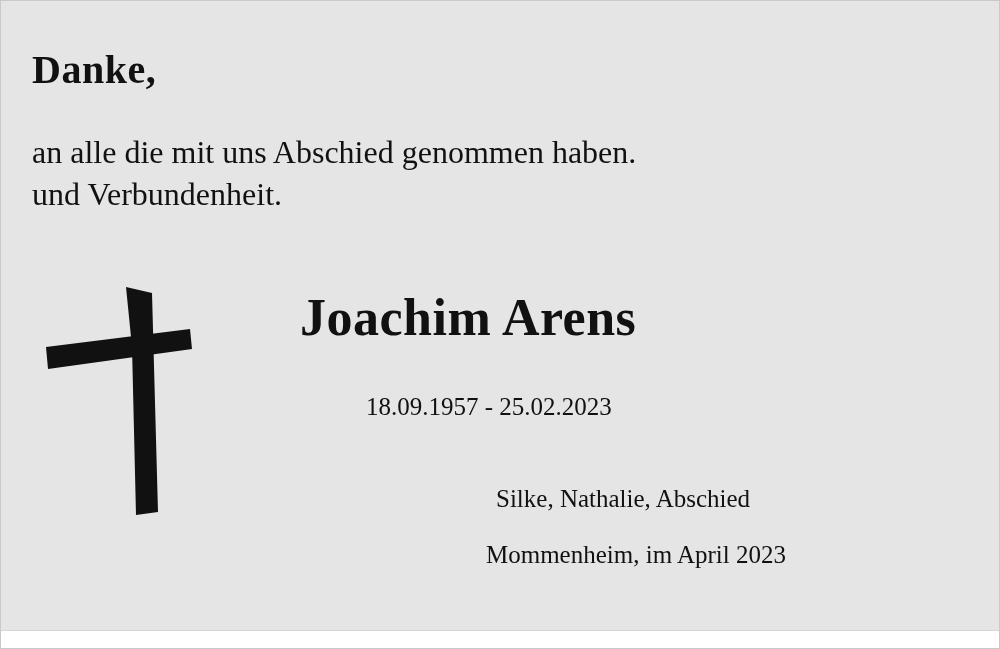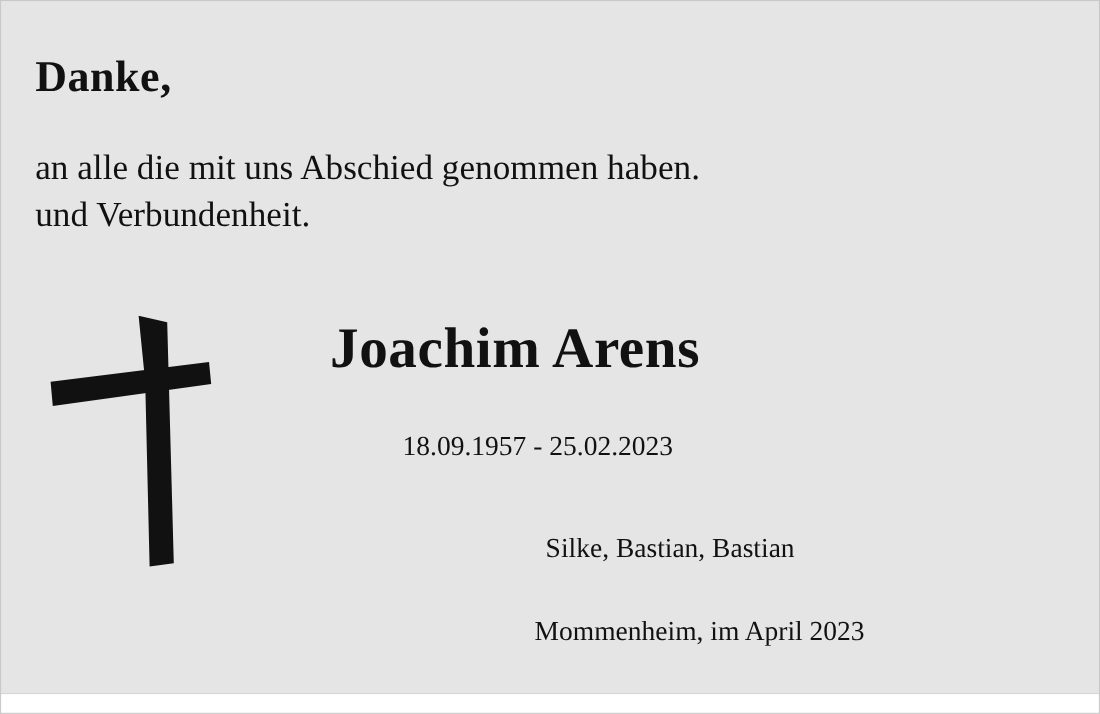--- a/index.html
+++ b/index.html
@@ -102,21 +102,21 @@
     left: 496px;
     top: 482px;
     font-size: 25px;
     line-height: 1.34;
   }
   .signers .line { display: block; white-space: nowrap; }
 
   .place-date {
     position: absolute;
     left: 486px;
-    top: 561px;
+    top: 541px;
     font-size: 25px;
     white-space: nowrap;
   }
 </style>
 </head>
 <body>
 
 <div class="page">
 
   <div class="notice">
@@ -135,21 +135,21 @@
 
         <polygon points="6,60 150,42 152,62 8,82" fill="#111111"></polygon>
       </svg>
     </div>
 
     <div class="name">Joachim Arens</div>
 
     <div class="dates">18.09.1957 - 25.02.2023</div>
 
     <div class="signers">
-      <span class="line">Silke, Bastian, Bastian</span>
+      <span class="line">Silke, Nathalie, Abschied</span>
     </div>
 
     <div class="place-date">Mommenheim, im April 2023</div>
 
   </div>
 
   <div class="bottom-strip"></div>
 
 </div>
 

